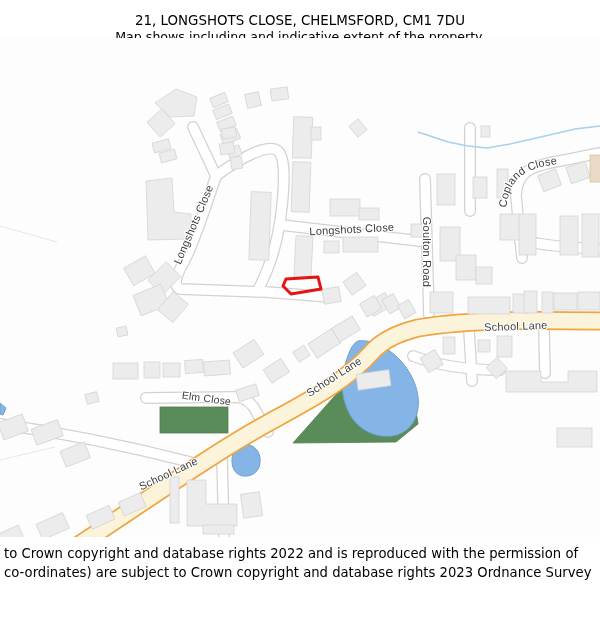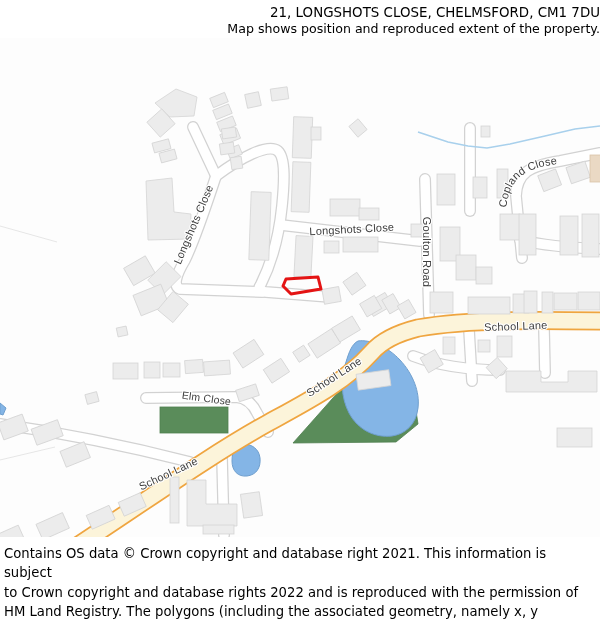--- a/index.html
+++ b/index.html
@@ -1,17 +1,17 @@
 <!DOCTYPE html>
 <html><head>
 <meta charset="utf-8">
 <style>
   html,body{margin:0;padding:0;background:#ffffff;width:600px;}
   body{font-family:"DejaVu Sans","Liberation Sans",sans-serif;color:#111;}
-  .header{height:38px;text-align:right;padding-top:5px;box-sizing:border-box;}
+  .header{height:38px;text-align:center;padding-top:13px;box-sizing:border-box;}
   .header .title{font-size:13.4px;line-height:16px;color:#000;}
   .header .subtitle{font-size:12.6px;line-height:16px;color:#000;}
   .map-wrap{width:600px;height:499px;position:relative;background:#fdfdfd;overflow:hidden;}
   .footer{padding:7px 6px 0 4px;font-size:13.2px;line-height:19.4px;color:#000;}
   .bldg{fill:#ececec;stroke:#d4d4d4;stroke-width:0.8;}
   .bldg-tan{fill:#ead9c4;stroke:#d9c4a9;stroke-width:0.8;}
   .road-case{stroke:#d2d2d2;stroke-width:12;fill:none;stroke-linecap:round;stroke-linejoin:round;}
   .road-fill{stroke:#ffffff;stroke-width:9.5;fill:none;stroke-linecap:round;stroke-linejoin:round;}
   .yellow-case{stroke:#efa540;stroke-width:19;fill:none;stroke-linecap:round;stroke-linejoin:round;}
   .yellow-fill{stroke:#fcf4da;stroke-width:15.5;fill:none;stroke-linecap:round;stroke-linejoin:round;}
@@ -22,21 +22,21 @@
   .plot-red{fill:none;stroke:#e41414;stroke-width:3;stroke-linejoin:round;}
   .street-label{font-family:"Liberation Sans",sans-serif;font-size:11px;fill:#3e3e3e;
     paint-order:stroke;stroke:#ffffff;stroke-width:2.2px;letter-spacing:0.2px;}
   .street-label.small{font-size:10.5px;}
 </style>
 </head>
 <body>
 
 <div class="header">
   <div class="title">21, LONGSHOTS CLOSE, CHELMSFORD, CM1 7DU</div>
-  <div class="subtitle">Map shows position and reproduced extent of the property.</div>
+  <div class="subtitle">Map shows including and indicative extent of the property.</div>
 </div>
 
 <div class="map-wrap">
 <svg width="600" height="499" viewBox="0 38 600 499" xmlns="http://www.w3.org/2000/svg">
 
   <g>
     <path class="parcel" d="M0,226 L57,242"></path>
     <path class="parcel" d="M0,460 L55,447"></path>
   </g>
 
@@ -199,18 +199,16 @@
     </text>
     <text class="street-label" x="516" y="330" text-anchor="middle" transform="rotate(-2 516 330)">School Lane</text>
     <text class="street-label" x="336" y="380" text-anchor="middle" transform="rotate(-33 336 380)">School Lane</text>
     <text class="street-label" x="170" y="477" text-anchor="middle" transform="rotate(-25 170 477)">School Lane</text>
     <text class="street-label small" x="206" y="402" text-anchor="middle" transform="rotate(8 206 402)">Elm Close</text>
   </g>
 </svg>
 </div>
 
 <div class="footer">
-  <div>Contains OS data © Crown copyright and database right 2021. This information is subject</div>
   <div>to Crown copyright and database rights 2022 and is reproduced with the permission of</div>
-  <div>HM Land Registry. The polygons (including the associated geometry, namely x, y</div>
   <div>co-ordinates) are subject to Crown copyright and database rights 2023 Ordnance Survey</div>
 
 </div>
 
 </body></html>

